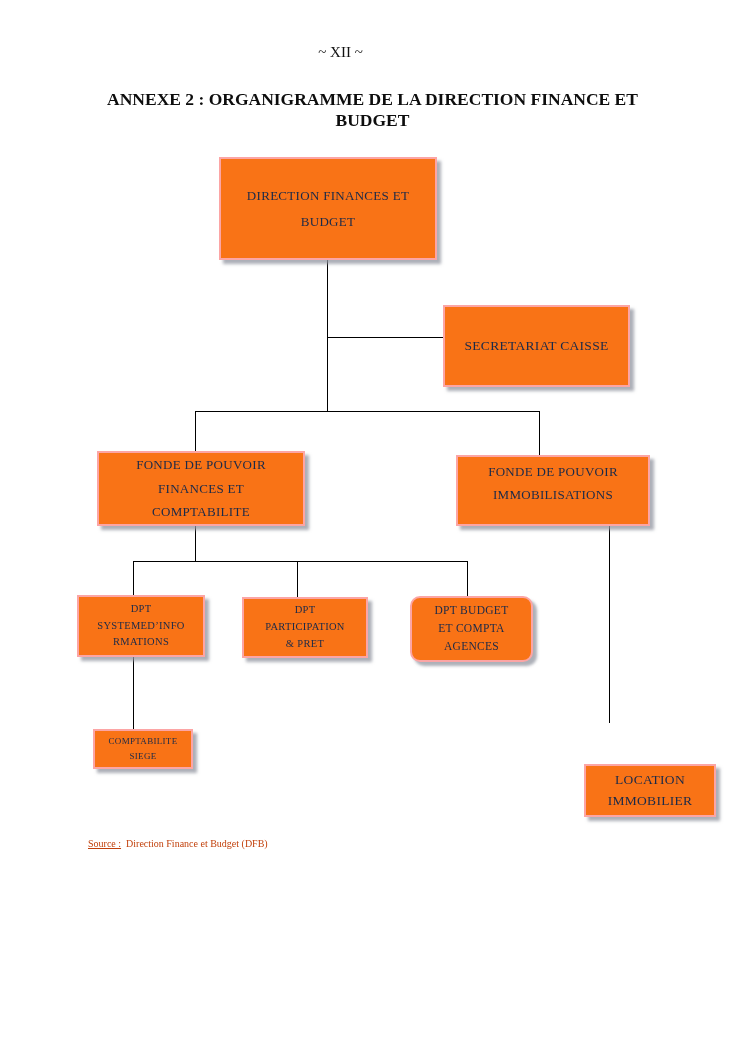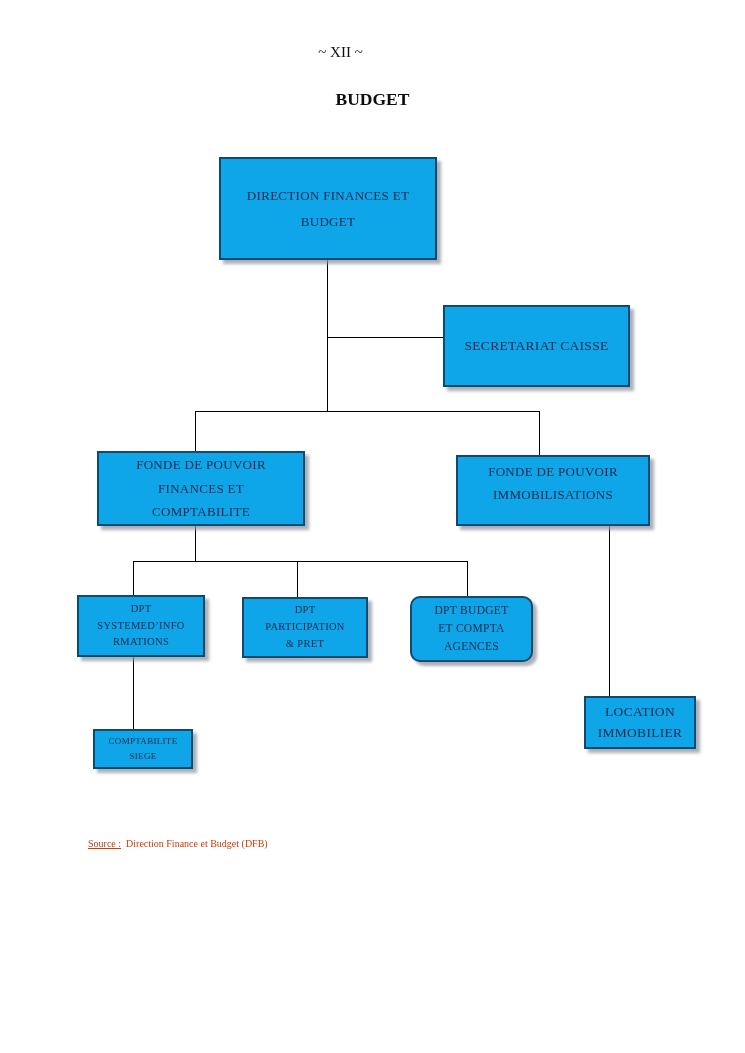--- a/index.html
+++ b/index.html
@@ -31,22 +31,22 @@
     width: 745px;
     text-align: center;
     font-weight: bold;
     font-size: 17.5px;
     line-height: 1.22;
     color: #0d0d0d;
   }
   .doc-title .line { display: block; }
   .node {
     position: absolute;
-    background: #0ea5e9;
-    border: 2px solid #0c4a6e;
+    background: #f97316;
+    border: 2px solid #fca5a5;
     box-shadow: 4px 4px 3px rgba(145,150,160,0.75);
     box-sizing: border-box;
     display: flex;
     align-items: center;
     justify-content: center;
     text-align: center;
     color: #1A2A4A;
     letter-spacing: 0.3px;
   }
   .node .node-label { white-space: pre-line; width: 100%; }
@@ -66,20 +66,21 @@
   }
   .source-line .src-label { text-decoration: underline; }
   .source-line .src-text { margin-left: 5px; }
 </style>
 </head>
 <body>
 
 <div class="page-number">~ XII ~</div>
 
 <div class="doc-title">
+  <span class="line">ANNEXE  2 : ORGANIGRAMME DE LA DIRECTION FINANCE ET</span>
   <span class="line">BUDGET</span>
 </div>
 
 <div>
 
   <div class="vline" style="left:327px; top:260px; height:151px;"></div>
   <div class="hline" style="left:327px; top:337px; width:116px;"></div>
   <div class="hline" style="left:195px; top:411px; width:345px;"></div>
   <div class="vline" style="left:195px; top:411px; height:41px;"></div>
   <div class="vline" style="left:539px; top:411px; height:45px;"></div>
@@ -127,21 +128,21 @@
     <span class="node-label">DPT BUDGET
 ET COMPTA
 AGENCES</span>
   </div>
 
   <div class="node" style="left:93px; top:729px; width:100px; height:40px; font-size:9px; line-height:1.65;">
     <span class="node-label">COMPTABILITE
 SIEGE</span>
   </div>
 
-  <div class="node" style="left:584px; top:696px; width:112px; height:53px; font-size:13.5px; line-height:1.55;">
+  <div class="node" style="left:584px; top:764px; width:132px; height:53px; font-size:13.5px; line-height:1.55;">
     <span class="node-label">LOCATION
 IMMOBILIER</span>
   </div>
 
 </div>
 
 <div class="source-line">
   <span class="src-label">Source :</span><span class="src-text">Direction Finance et Budget (DFB)</span>
 </div>
 

